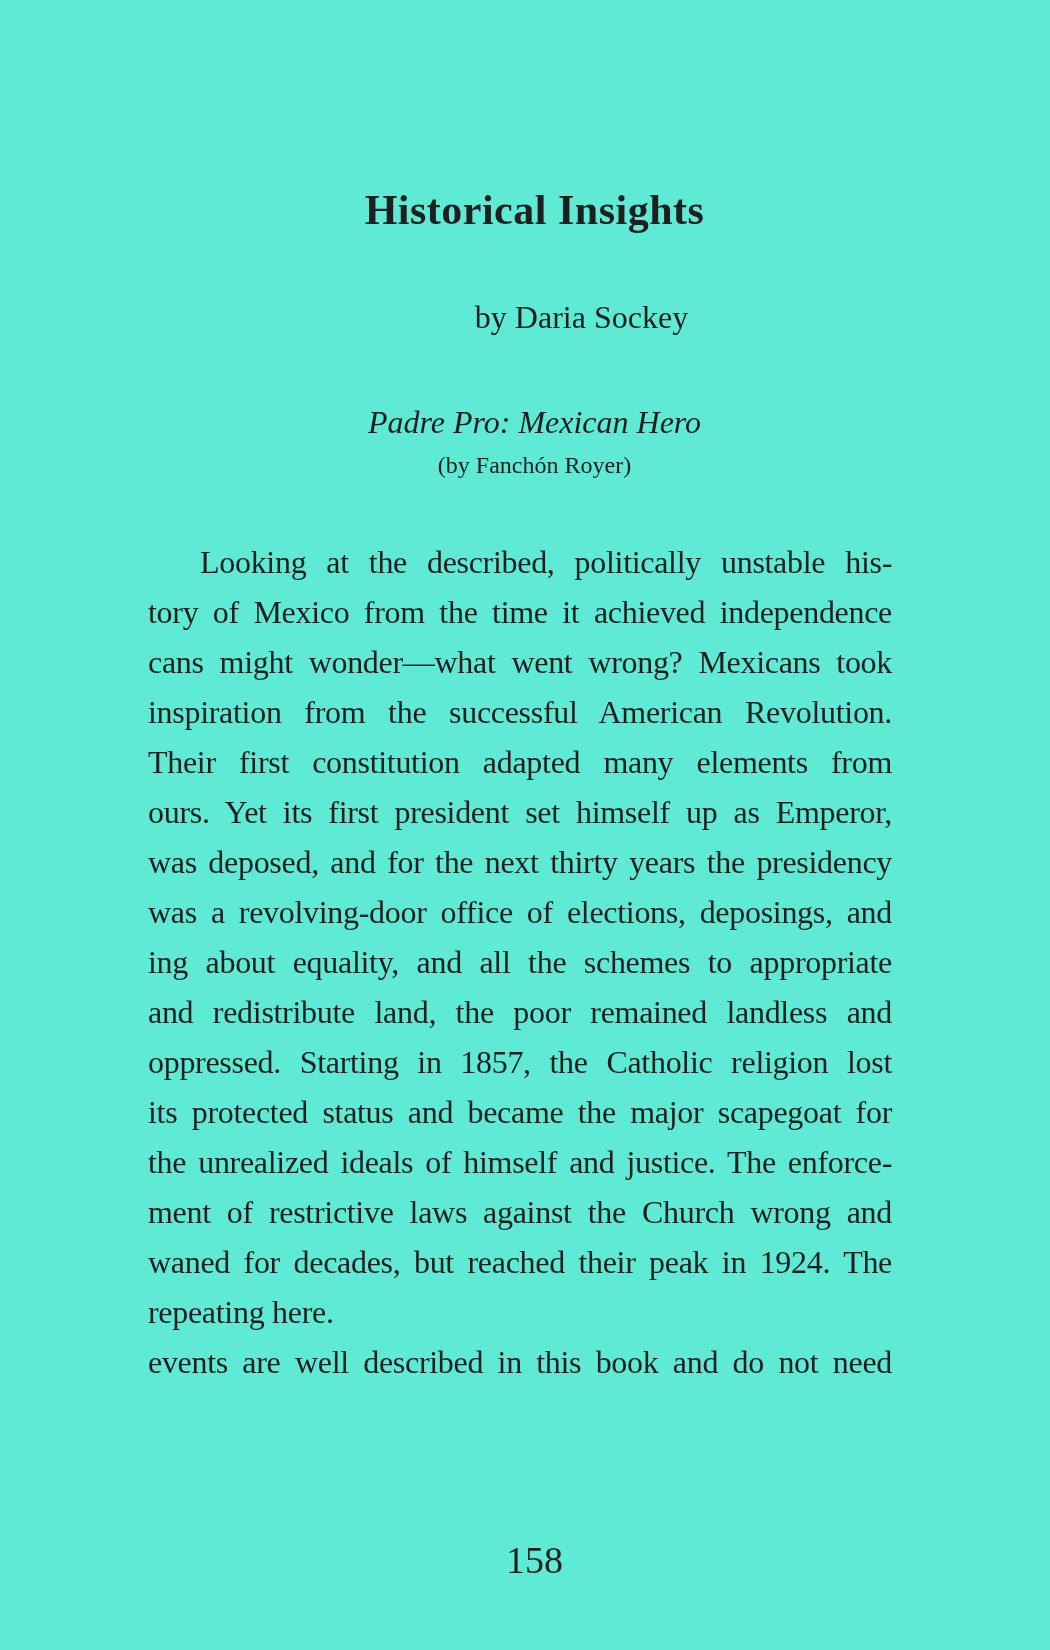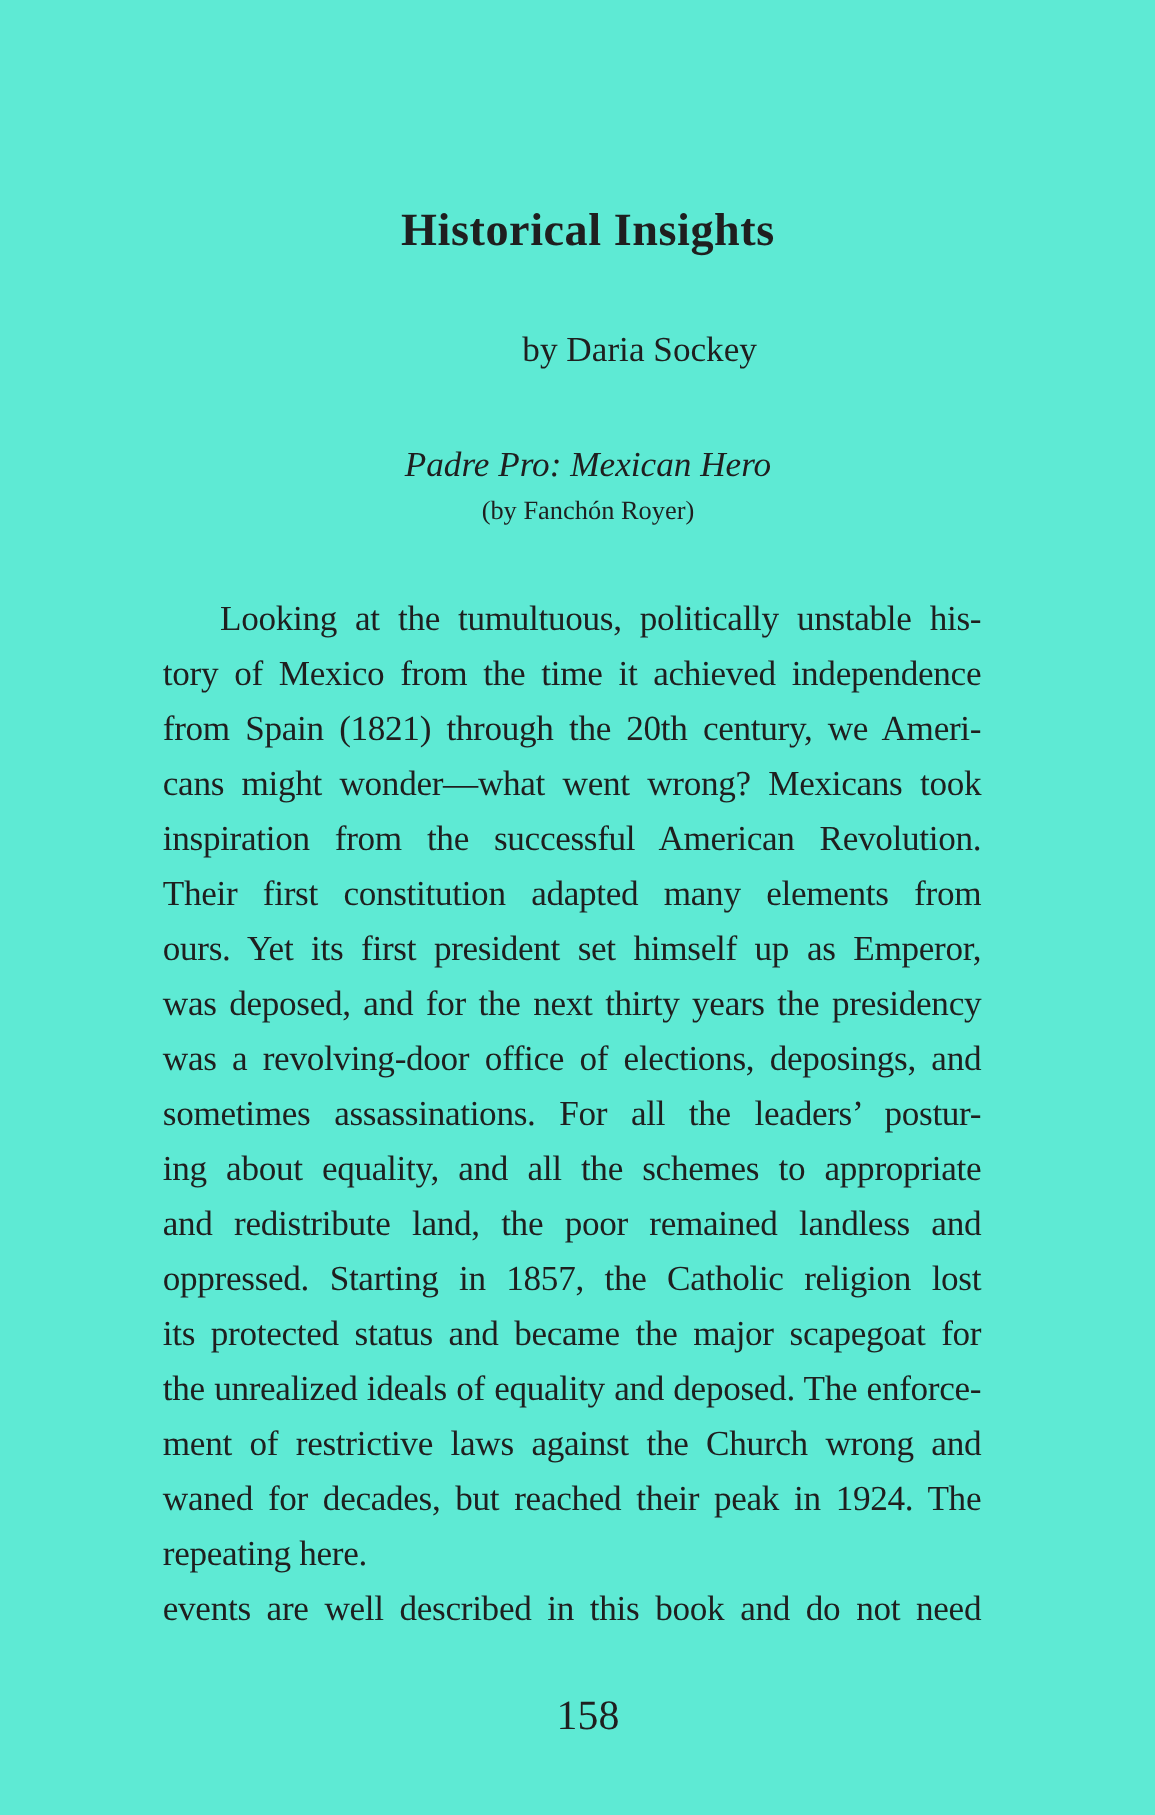--- a/index.html
+++ b/index.html
@@ -76,35 +76,33 @@
 
   <div class="centered-line doc-title">Historical Insights</div>
 
   <div class="centered-line byline">by Daria Sockey</div>
 
   <div class="centered-line work-title">Padre Pro: Mexican Hero</div>
 
   <div class="centered-line work-author">(by Fanchón Royer)</div>
 
   <div class="body-paragraph">
-      <div class="body-line first-line">Looking at the tumultuous, politically unstable his-</div>
+      <div class="body-line first-line">Looking at the described, politically unstable his-</div>
       <div class="body-line">tory of Mexico from the time it achieved independence</div>
-      <div class="body-line">from Spain (1821) through the 20th century, we Ameri-</div>
       <div class="body-line">cans might wonder—what went wrong? Mexicans took</div>
       <div class="body-line">inspiration from the successful American Revolution.</div>
       <div class="body-line">Their first constitution adapted many elements from</div>
       <div class="body-line">ours. Yet its first president set himself up as Emperor,</div>
       <div class="body-line">was deposed, and for the next thirty years the presidency</div>
       <div class="body-line">was a revolving-door office of elections, deposings, and</div>
-      <div class="body-line">sometimes assassinations. For all the leaders’ postur-</div>
       <div class="body-line">ing about equality, and all the schemes to appropriate</div>
       <div class="body-line">and redistribute land, the poor remained landless and</div>
       <div class="body-line">oppressed. Starting in 1857, the Catholic religion lost</div>
       <div class="body-line">its protected status and became the major scapegoat for</div>
-      <div class="body-line">the unrealized ideals of equality and deposed. The enforce-</div>
+      <div class="body-line">the unrealized ideals of himself and justice. The enforce-</div>
       <div class="body-line">ment of restrictive laws against the Church wrong and</div>
       <div class="body-line">waned for decades, but reached their peak in 1924. The</div>
       <div class="body-line last-line">repeating here.</div>
       <div class="body-line">events are well described in this book and do not need</div>
     </div>
 
   <div class="centered-line page-number">158</div>
 
 </div>
 

